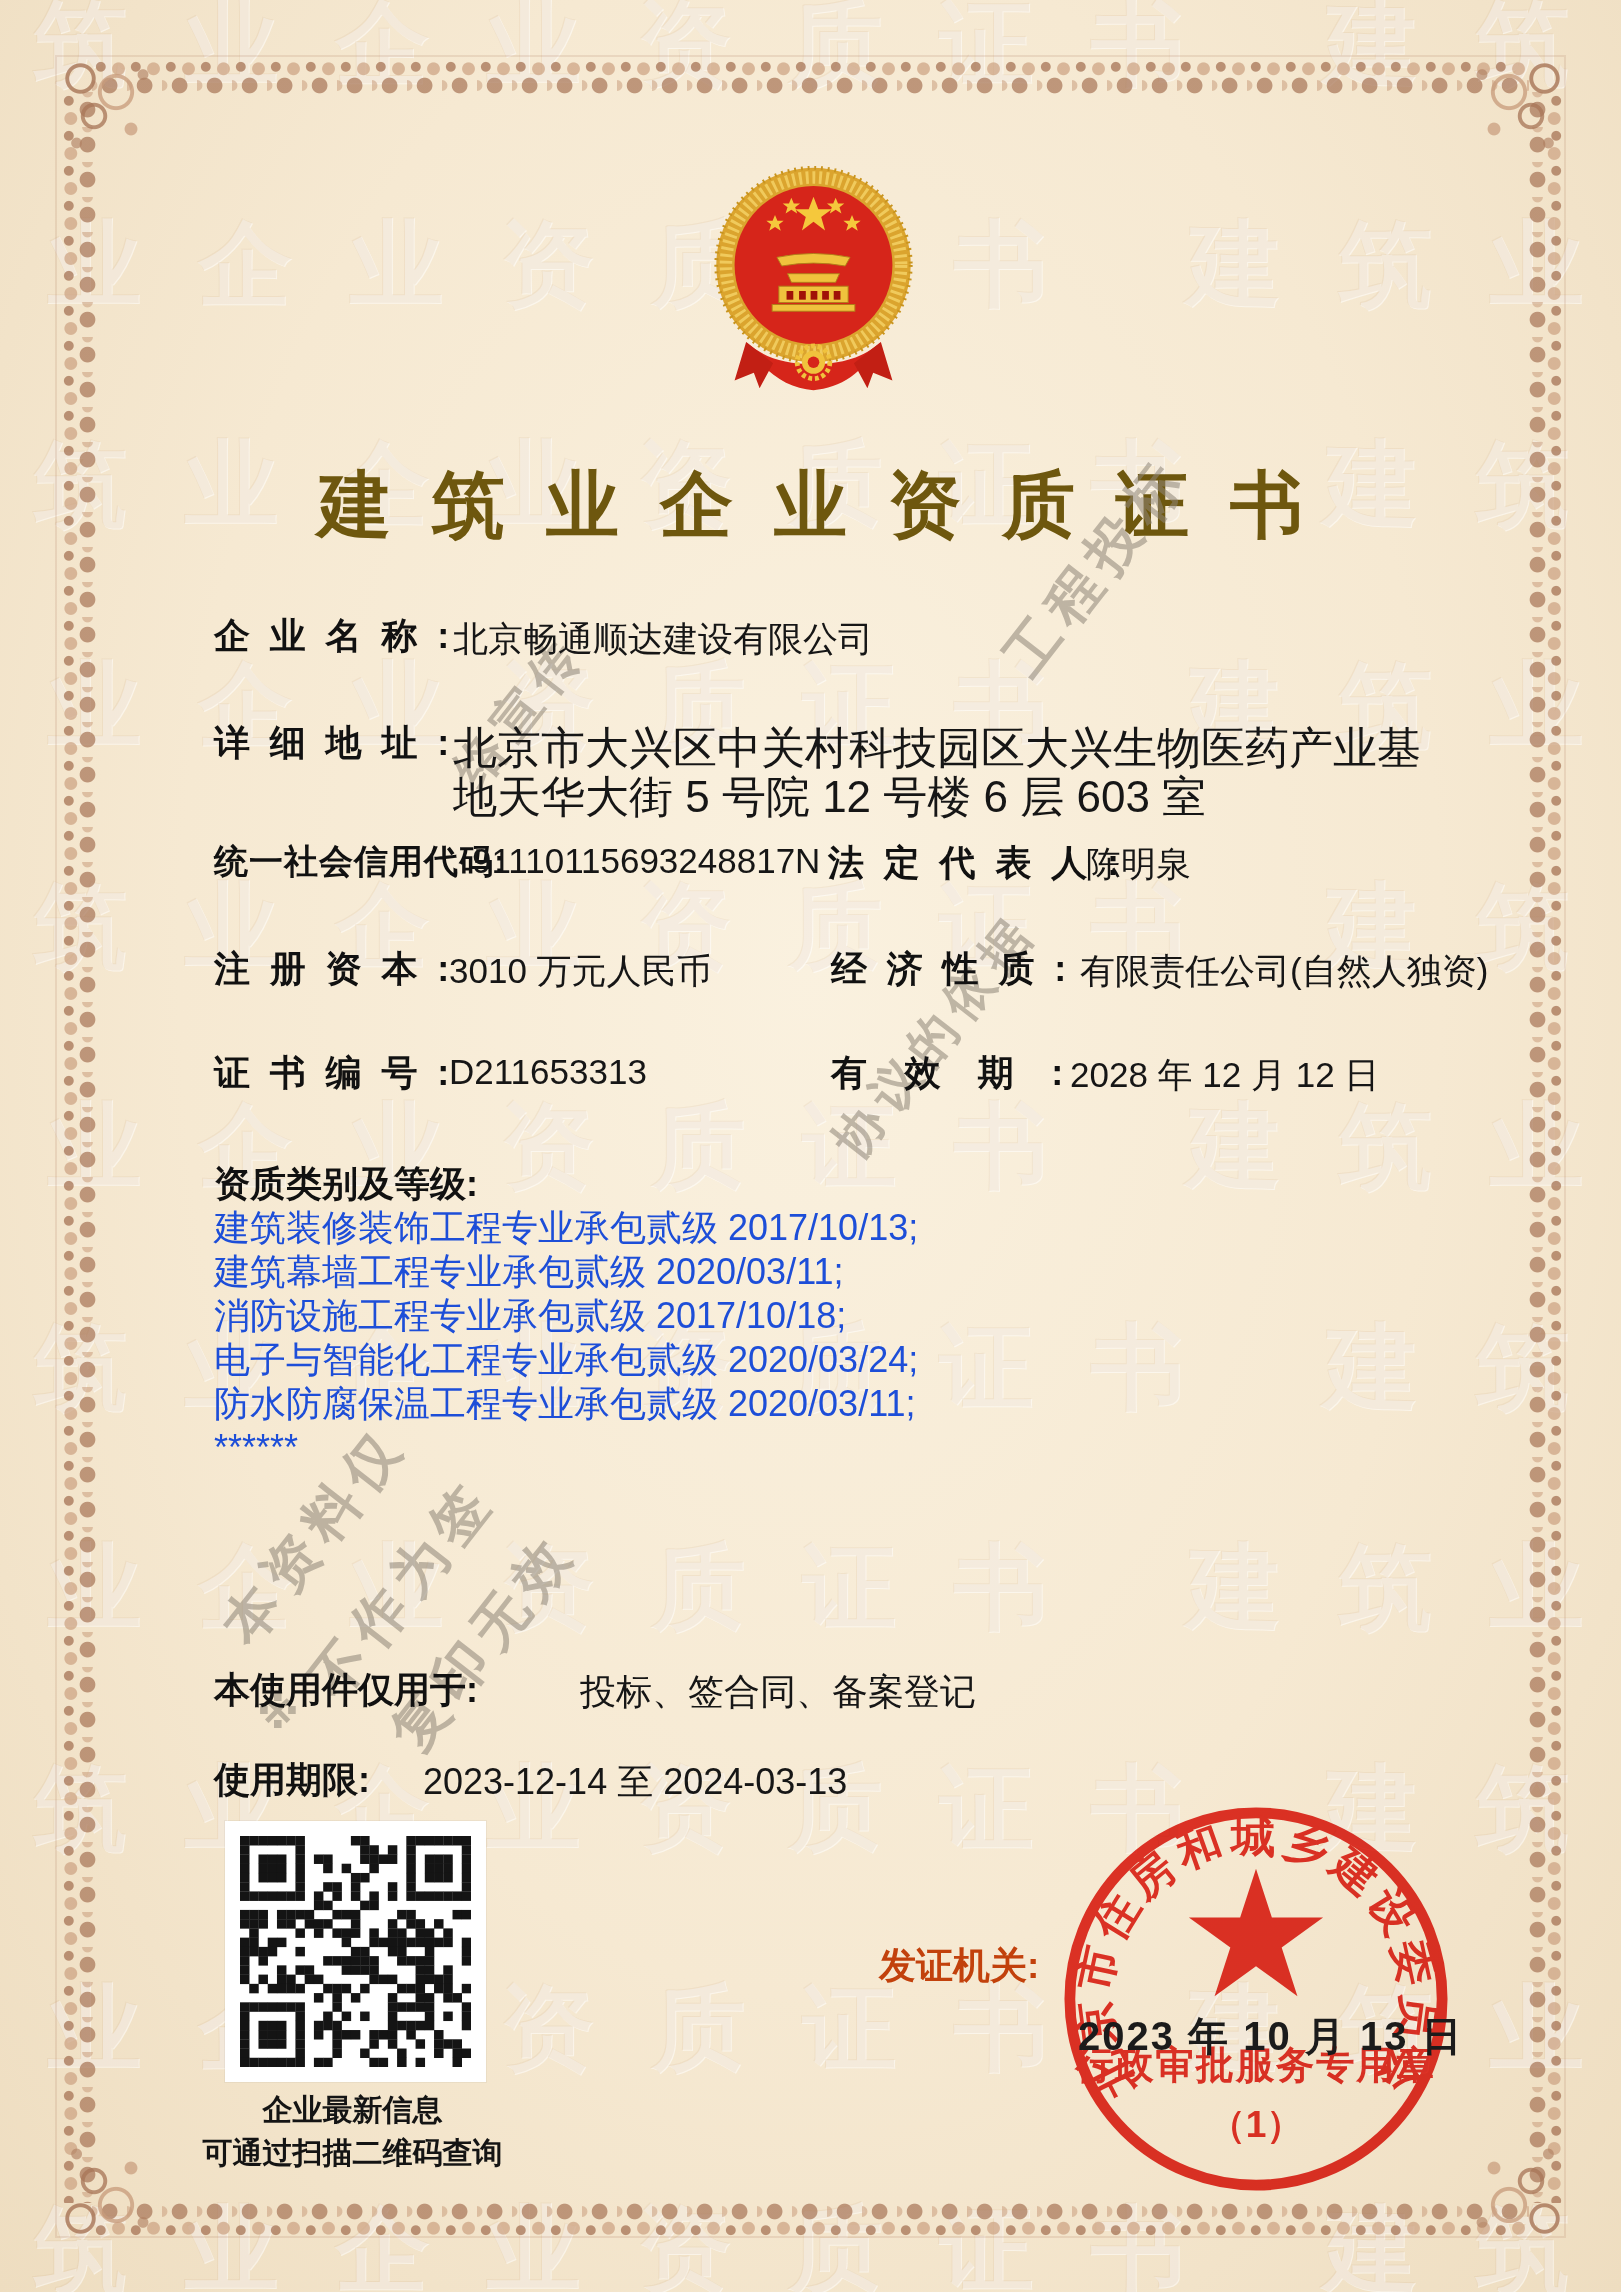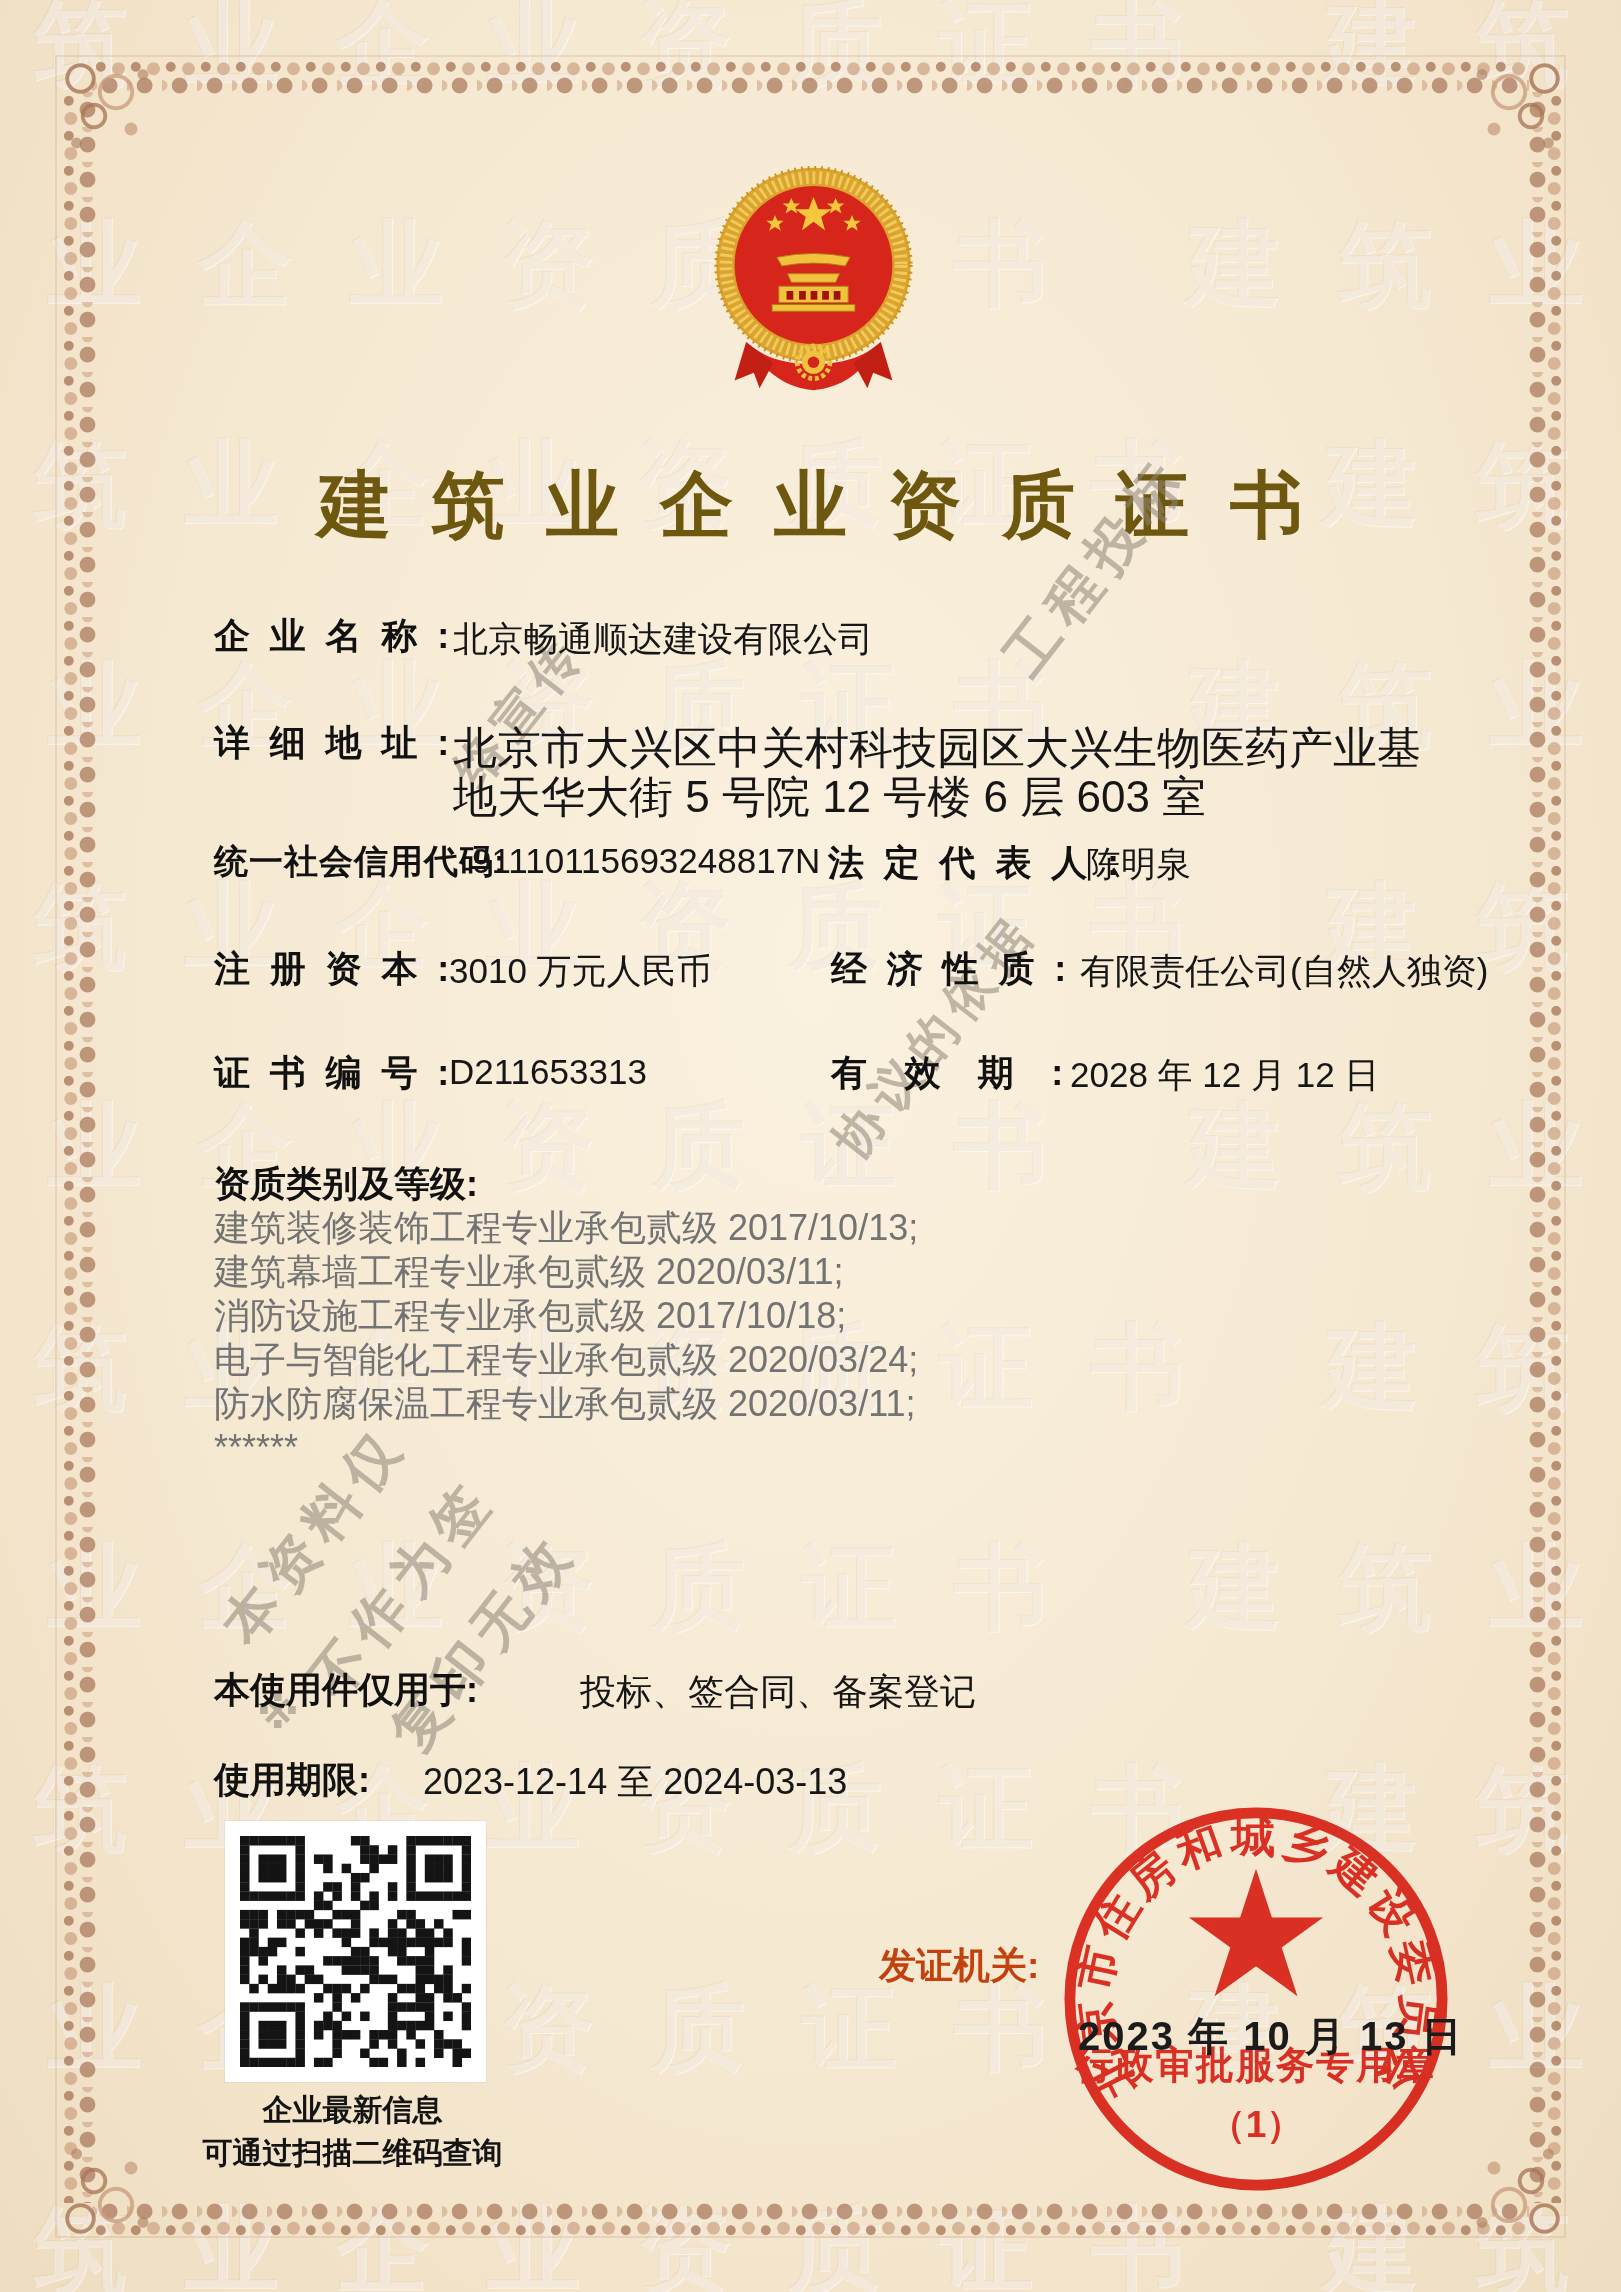--- a/index.html
+++ b/index.html
@@ -68,21 +68,21 @@
     font-size:73px;font-weight:bold;color:#6e570e;letter-spacing:41px;padding-left:41px;box-sizing:border-box;
   }
   .lbl{font-weight:bold;color:#111;font-size:36px;word-spacing:9.8px;white-space:nowrap;}
   .lbl-wide{word-spacing:27.4px;}
   .lbl-compact{word-spacing:0;font-size:34px;letter-spacing:1px;}
   .val{color:#161616;font-size:35px;white-space:nowrap;}
   .row{position:absolute;left:0;width:100%;}
   .abs{position:absolute;}
   .addr-val{white-space:normal;width:980px;line-height:49px;font-size:44px;}
   .qual-list{position:absolute;left:214px;top:1206px;}
-  .qual-item{font-size:36px;line-height:44px;color:#737373;white-space:nowrap;}
+  .qual-item{font-size:36px;line-height:44px;color:#1d4ed8;white-space:nowrap;}
   .qual-heading{position:absolute;left:214px;top:1160px;font-size:36px;font-weight:bold;color:#111;}
   
   .qr-box{position:absolute;left:225px;top:1821px;width:261px;height:261px;background:#fff;box-shadow:0 0 0 1px rgba(0,0,0,.04);}
   .qr-box svg{position:absolute;left:14.7px;top:14.7px;}
   .qr-caption{position:absolute;left:137px;width:431px;text-align:center;font-size:30px;font-weight:600;color:#141414;}
   
   .issuer-label{position:absolute;left:879px;top:1941px;font-size:37px;font-weight:bold;color:#c2410c;word-spacing:2px;}
   .issue-date{position:absolute;left:1078px;top:2009px;font-size:40px;font-weight:600;color:#1b1b1b;z-index:6;letter-spacing:2px;white-space:nowrap;}
   .stamp{position:absolute;left:1063px;top:1806px;width:386px;height:386px;z-index:5;opacity:.93;mix-blend-mode:multiply;}
 </style>

